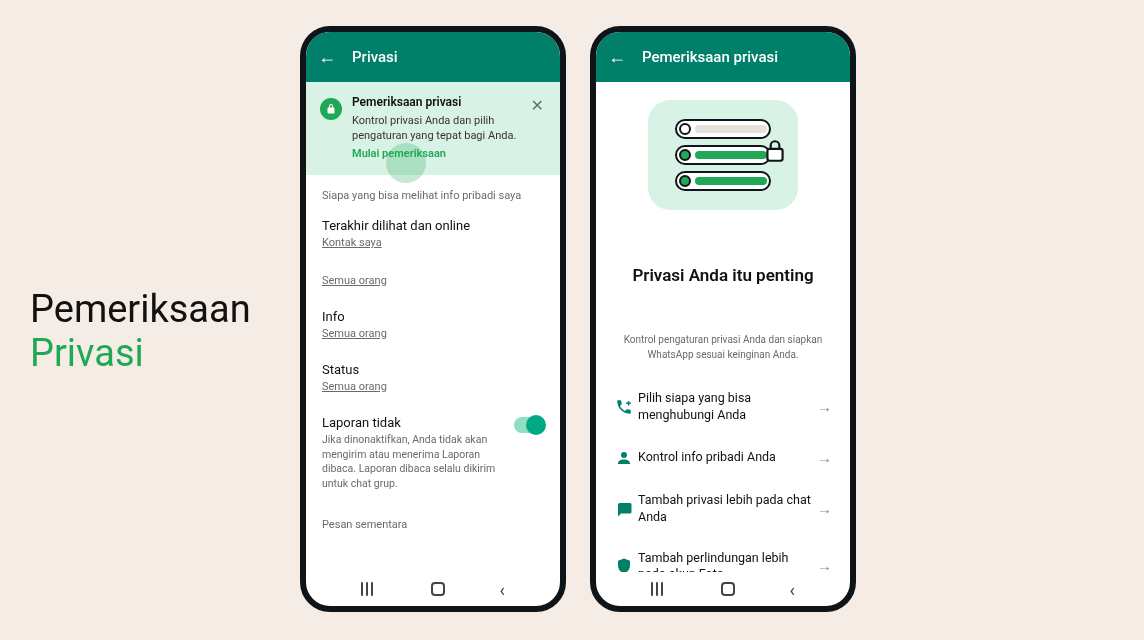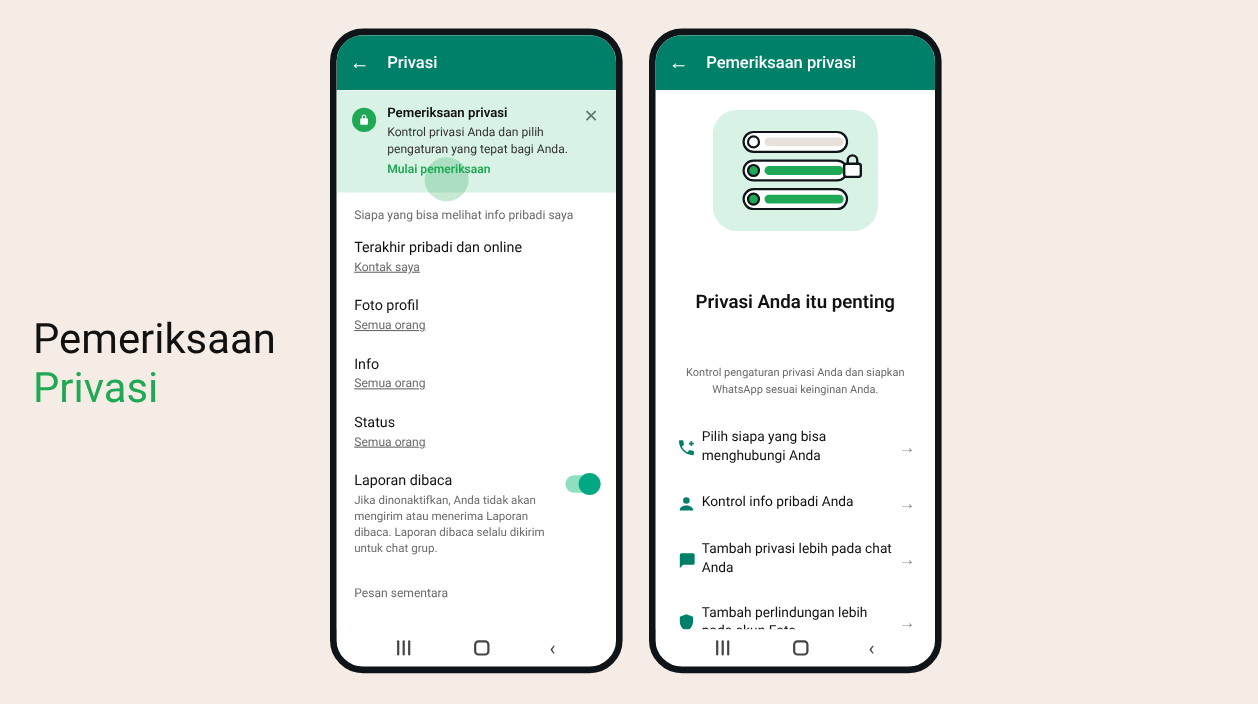--- a/index.html
+++ b/index.html
@@ -253,39 +253,38 @@
           <div>Kontrol privasi Anda dan pilih pengaturan yang tepat bagi Anda.</div>
           <div class="b-link">Mulai pemeriksaan</div>
         </div>
         <div class="close-x">✕</div>
         <div class="tap-circle"></div>
       </div>
 
       <div class="section-header">Siapa yang bisa melihat info pribadi saya</div>
 
       <div class="setting-row">
-        <div class="label">Terakhir pribadi dan online</div>
+        <div class="label">Terakhir dilihat dan online</div>
         <div class="value">Kontak saya</div>
       </div>
       <div class="setting-row">
-        <div class="label">Foto profil</div>
         <div class="value">Semua orang</div>
       </div>
       <div class="setting-row">
         <div class="label">Info</div>
         <div class="value">Semua orang</div>
       </div>
       <div class="setting-row">
         <div class="label">Status</div>
         <div class="value">Semua orang</div>
       </div>
 
       <div class="setting-row with-toggle">
         <div class="text">
-          <div class="label">Laporan dibaca</div>
+          <div class="label">Laporan tidak</div>
           <div class="desc">Jika dinonaktifkan, Anda tidak akan mengirim atau menerima Laporan dibaca. Laporan dibaca selalu dikirim untuk chat grup.</div>
         </div>
         <div class="toggle"></div>
       </div>
 
       <div class="section-header">Pesan sementara</div>
     </div>
     <div class="navbar">
       <div class="nav-recent">
           <span></span>

